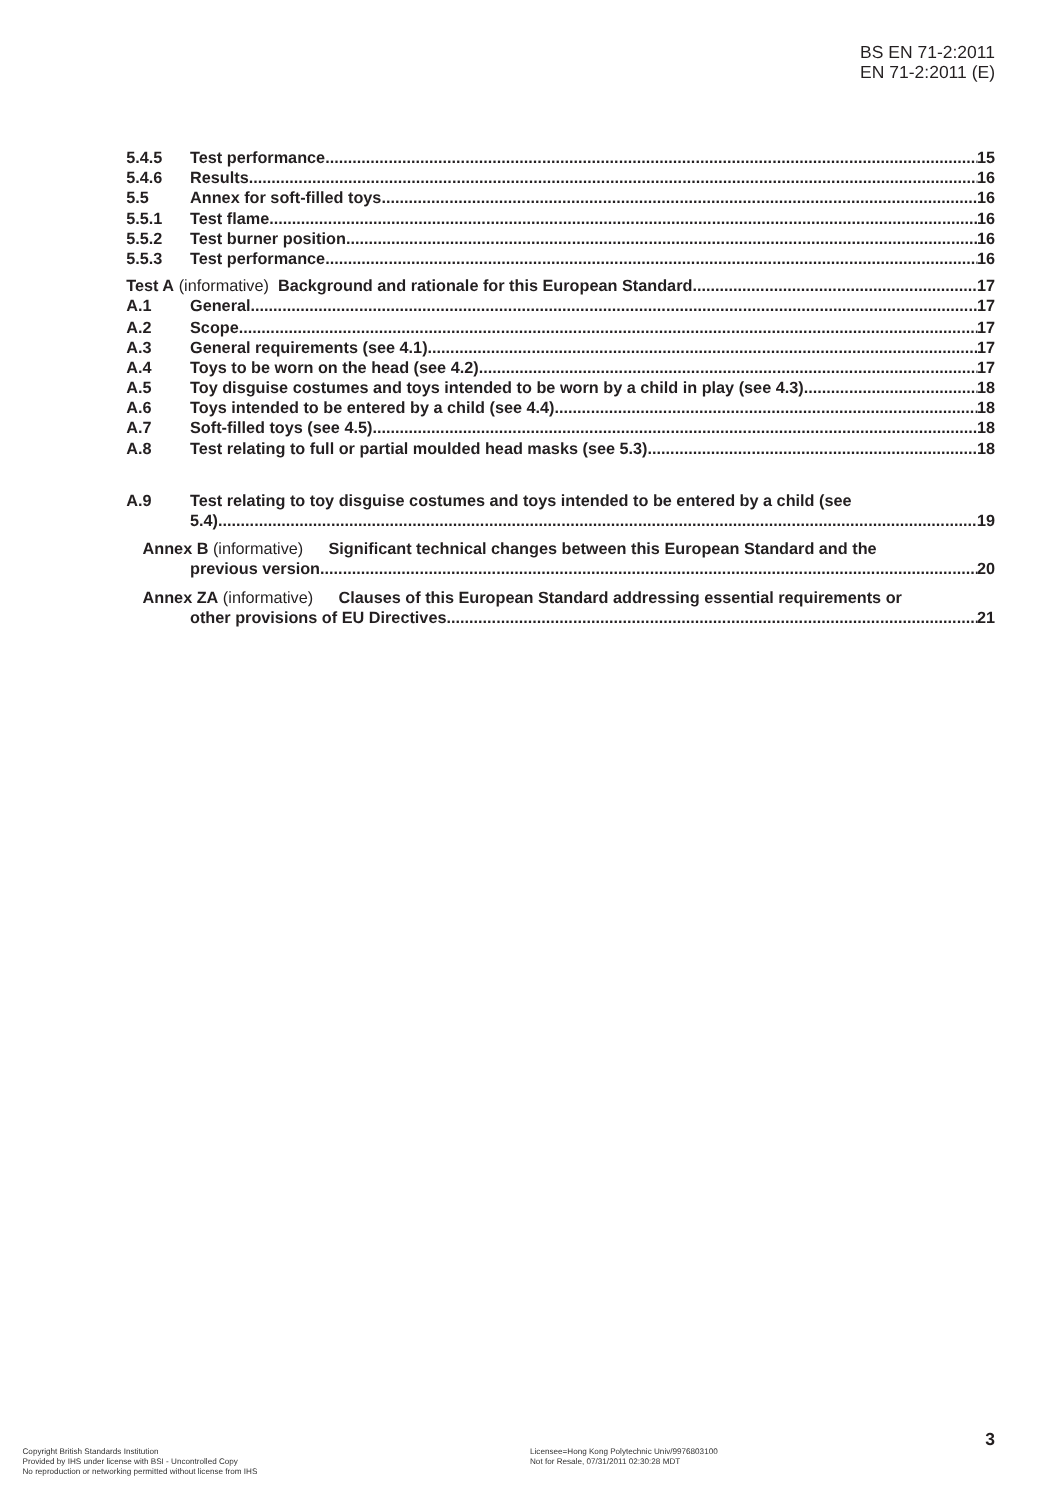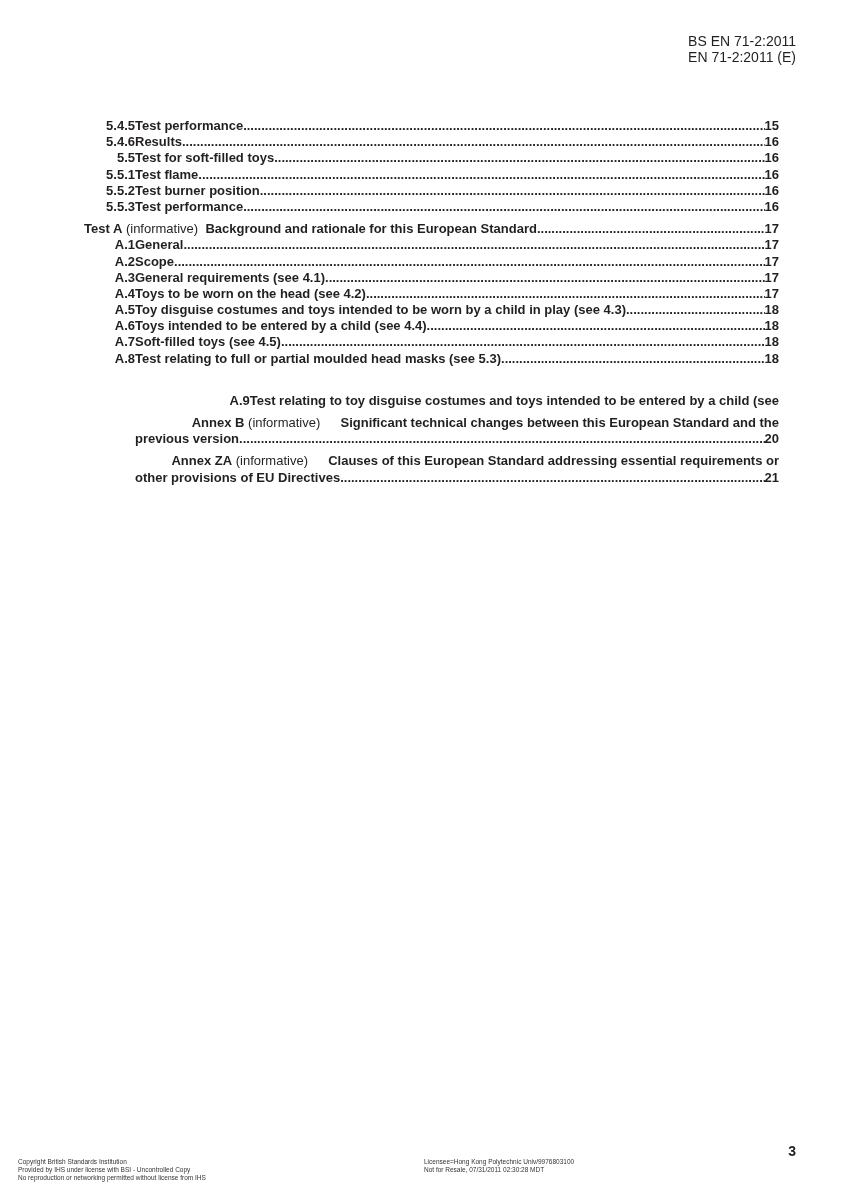--- a/index.html
+++ b/index.html
@@ -1,20 +1,20 @@
 <!DOCTYPE html>
 <html><head>
 <meta charset="utf-8">
 <style>
   html, body { margin: 0; padding: 0; background: #ffffff; }
   body { width: 848px; height: 1200px; position: relative; overflow: hidden; color: #231f20; font-family: "Liberation Sans", sans-serif; }
   .hdr { position: absolute; right: 52px; top: 33px; line-height: 16px; }
   .hdr .l1 { font-size: 14px; font-weight: normal; }
   .hdr .l2 { font-size: 14px; font-weight: normal; }
-  .toc { position: absolute; left: 84px; top: 118px; width: 695px; font-size: 13px; font-weight: bold; text-align: right; }
+  .toc { position: absolute; left: 101px; top: 118px; width: 695px; font-size: 13px; font-weight: bold; }
   .row { display: flex; align-items: baseline; height: 16.2px; line-height: 16.2px; white-space: nowrap; }
   .num { width: 51px; flex: none; }
   .ttl { flex: none; }
   .dots { flex: 1 1 auto; overflow: hidden; white-space: nowrap; font-weight: bold; letter-spacing: 0px; }
   .dots::after { content: "...................................................................................................................................................................................................................................................................................................................................................................................."; }
   .pg { flex: none; }
   .gap { height: 6px; }
   .annex-head { height: 16.2px; line-height: 16.2px; white-space: nowrap; }
   .annex-head .lbl { font-weight: bold; margin-left: 13px; }
   .annex-head .inf { font-weight: normal; }
@@ -42,21 +42,21 @@
     <span class="pg">15</span>
   </div>
   <div class="row">
     <span class="num">5.4.6</span>
     <span class="ttl">Results</span>
     <span class="dots"></span>
     <span class="pg">16</span>
   </div>
   <div class="row">
     <span class="num">5.5</span>
-    <span class="ttl">Test for soft-filled toys</span>
+    <span class="ttl">Annex for soft-filled toys</span>
     <span class="dots"></span>
     <span class="pg">16</span>
   </div>
   <div class="row">
     <span class="num">5.5.1</span>
     <span class="ttl">Test flame</span>
     <span class="dots"></span>
     <span class="pg">16</span>
   </div>
   <div class="row">
@@ -126,20 +126,25 @@
   <div class="row">
     <span class="num">A.8</span>
     <span class="ttl">Test relating to full or partial moulded head masks (see 5.3)</span>
     <span class="dots"></span>
     <span class="pg">18</span>
   </div>
   <div>
     <div class="wrap-first">
       <span class="num" style="display:inline-block;">A.9</span><span>Test relating to toy disguise costumes and toys intended to be entered by a child (see</span>
     </div>
+    <div class="annex-cont">
+      <span class="ttl">5.4)</span>
+      <span class="dots"></span>
+      <span class="pg">19</span>
+    </div>
   </div>
 
   <div class="gap"></div>
 
   <div>
     <div class="annex-head">
       <span class="lbl">Annex B</span><span class="inf" style="white-space:pre;"> (informative)  </span><span class="lbl">Significant technical changes between this European Standard and the</span>
     </div>
     <div class="annex-cont">
       <span class="ttl">previous version</span>

